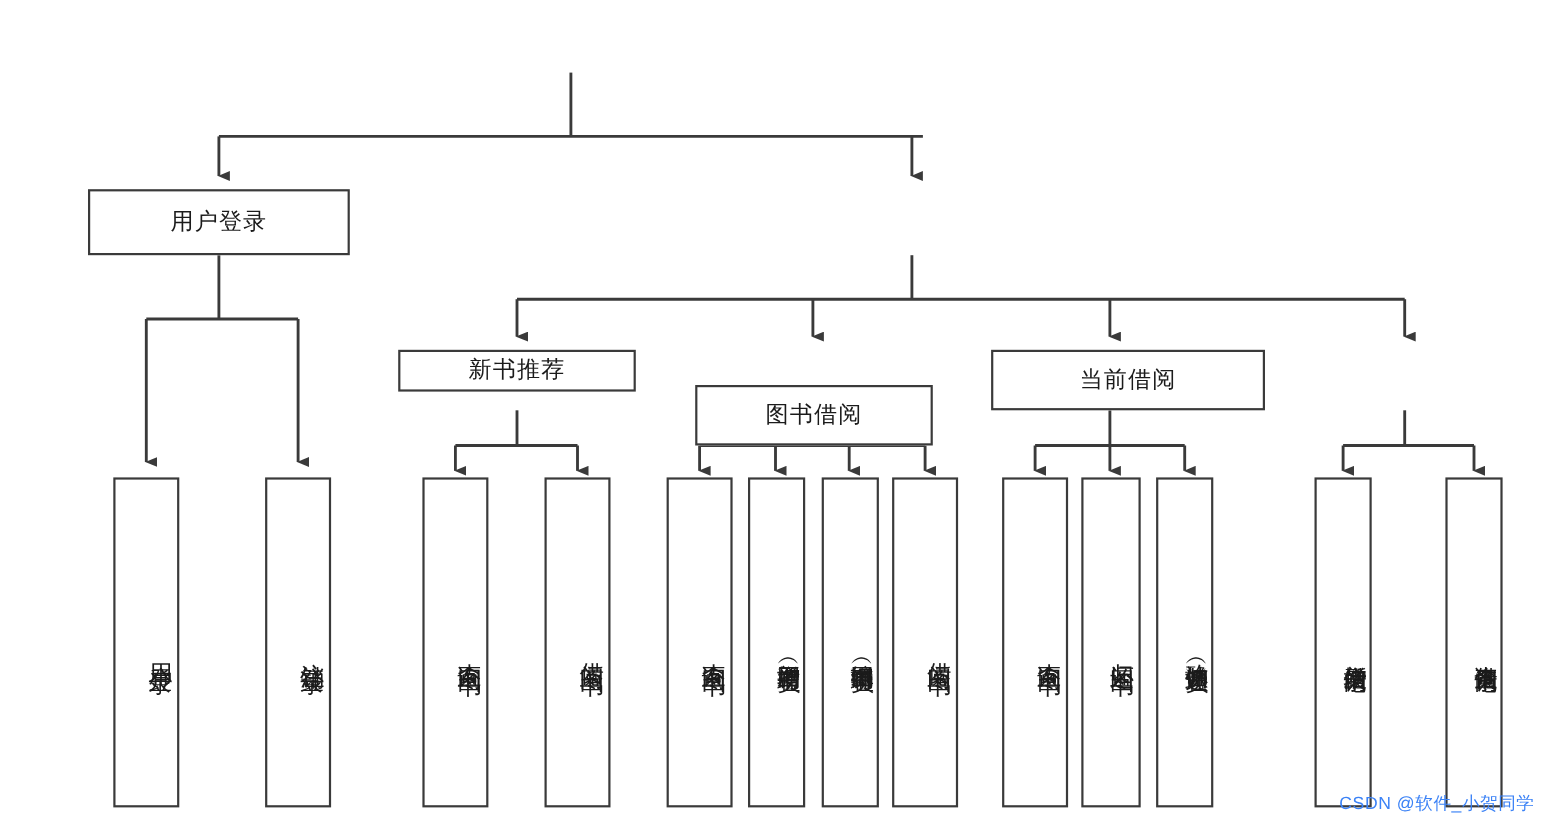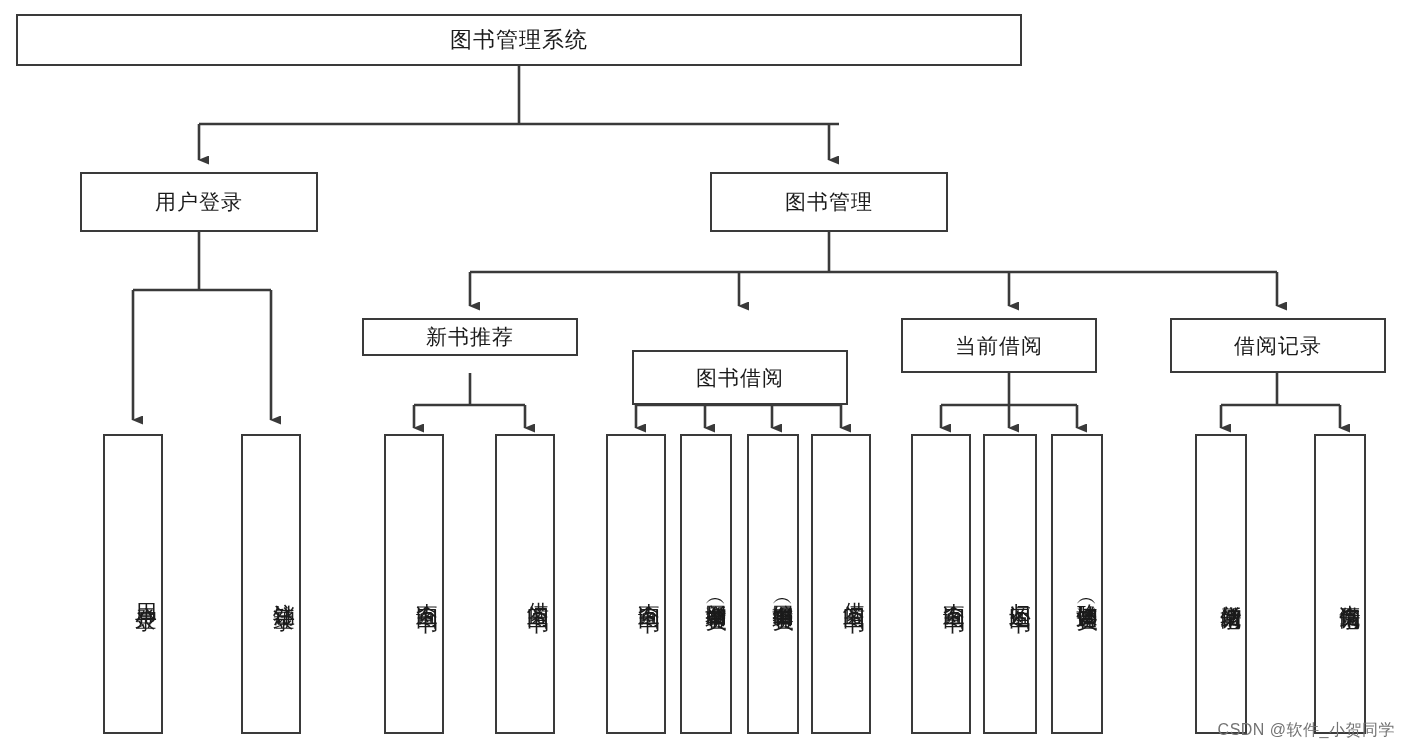--- a/index.html
+++ b/index.html
@@ -56,21 +56,21 @@
   }
   .node.vertical.tall-text {
     font-size: 21px;
     letter-spacing: 1px;
   }
   .watermark {
     position: absolute;
     right: 10px;
     bottom: 6px;
     font-size: 16px;
-    color: #737373;
+    color: #3b82f6;
     white-space: nowrap;
     z-index: 5;
     letter-spacing: 0.5px;
   }
 </style>
 </head>
 <body>
 
 <div id="diagram-root">
 
@@ -117,29 +117,26 @@
       <path d="M1009,405 L1009,428" marker-end="url(#arrowhead)"></path>
       <path d="M1077,405 L1077,428" marker-end="url(#arrowhead)"></path>
 
       <path d="M1277,373 L1277,405"></path>
       <path d="M1221,405 L1340,405"></path>
       <path d="M1221,405 L1221,428" marker-end="url(#arrowhead)"></path>
       <path d="M1340,405 L1340,428" marker-end="url(#arrowhead)"></path>
     </g>
   </svg>
 
-  <div class="node horizontal root" style="left:16px; top:14px; width:1006px; height:52px;">图书管理系统</div>
 
   <div class="node horizontal" style="left:80px; top:172px; width:238px; height:60px;">用户登录</div>
-  <div class="node horizontal" style="left:710px; top:172px; width:238px; height:60px;">图书管理</div>
 
   <div class="node horizontal" style="left:362px; top:318px; width:216px; height:38px;">新书推荐</div>
   <div class="node horizontal" style="left:632px; top:318px; width:216px; height:55px;margin-top:32px;">图书借阅</div>
-  <div class="node horizontal" style="left:901px; top:318px; width:196px; height:55px;">当前借阅</div>
-  <div class="node horizontal" style="left:1170px; top:318px; width:216px; height:55px;">借阅记录</div>
+  <div class="node horizontal" style="left:901px; top:318px; width:249px; height:55px;">当前借阅</div>
 
   <div class="node vertical" style="left:103px; top:434px; width:60px; height:300px;">用户登录</div>
   <div class="node vertical" style="left:241px; top:434px; width:60px; height:300px;">注销登录</div>
 
   <div class="node vertical" style="left:384px; top:434px; width:60px; height:300px;">查询图书</div>
   <div class="node vertical" style="left:495px; top:434px; width:60px; height:300px;">借阅图书</div>
 
   <div class="node vertical" style="left:606px; top:434px; width:60px; height:300px;">查询图书</div>
   <div class="node vertical tall-text" style="left:680px; top:434px; width:52px; height:300px;">新增图书（管理员）</div>
   <div class="node vertical tall-text" style="left:747px; top:434px; width:52px; height:300px;">编辑图书（管理员）</div>

